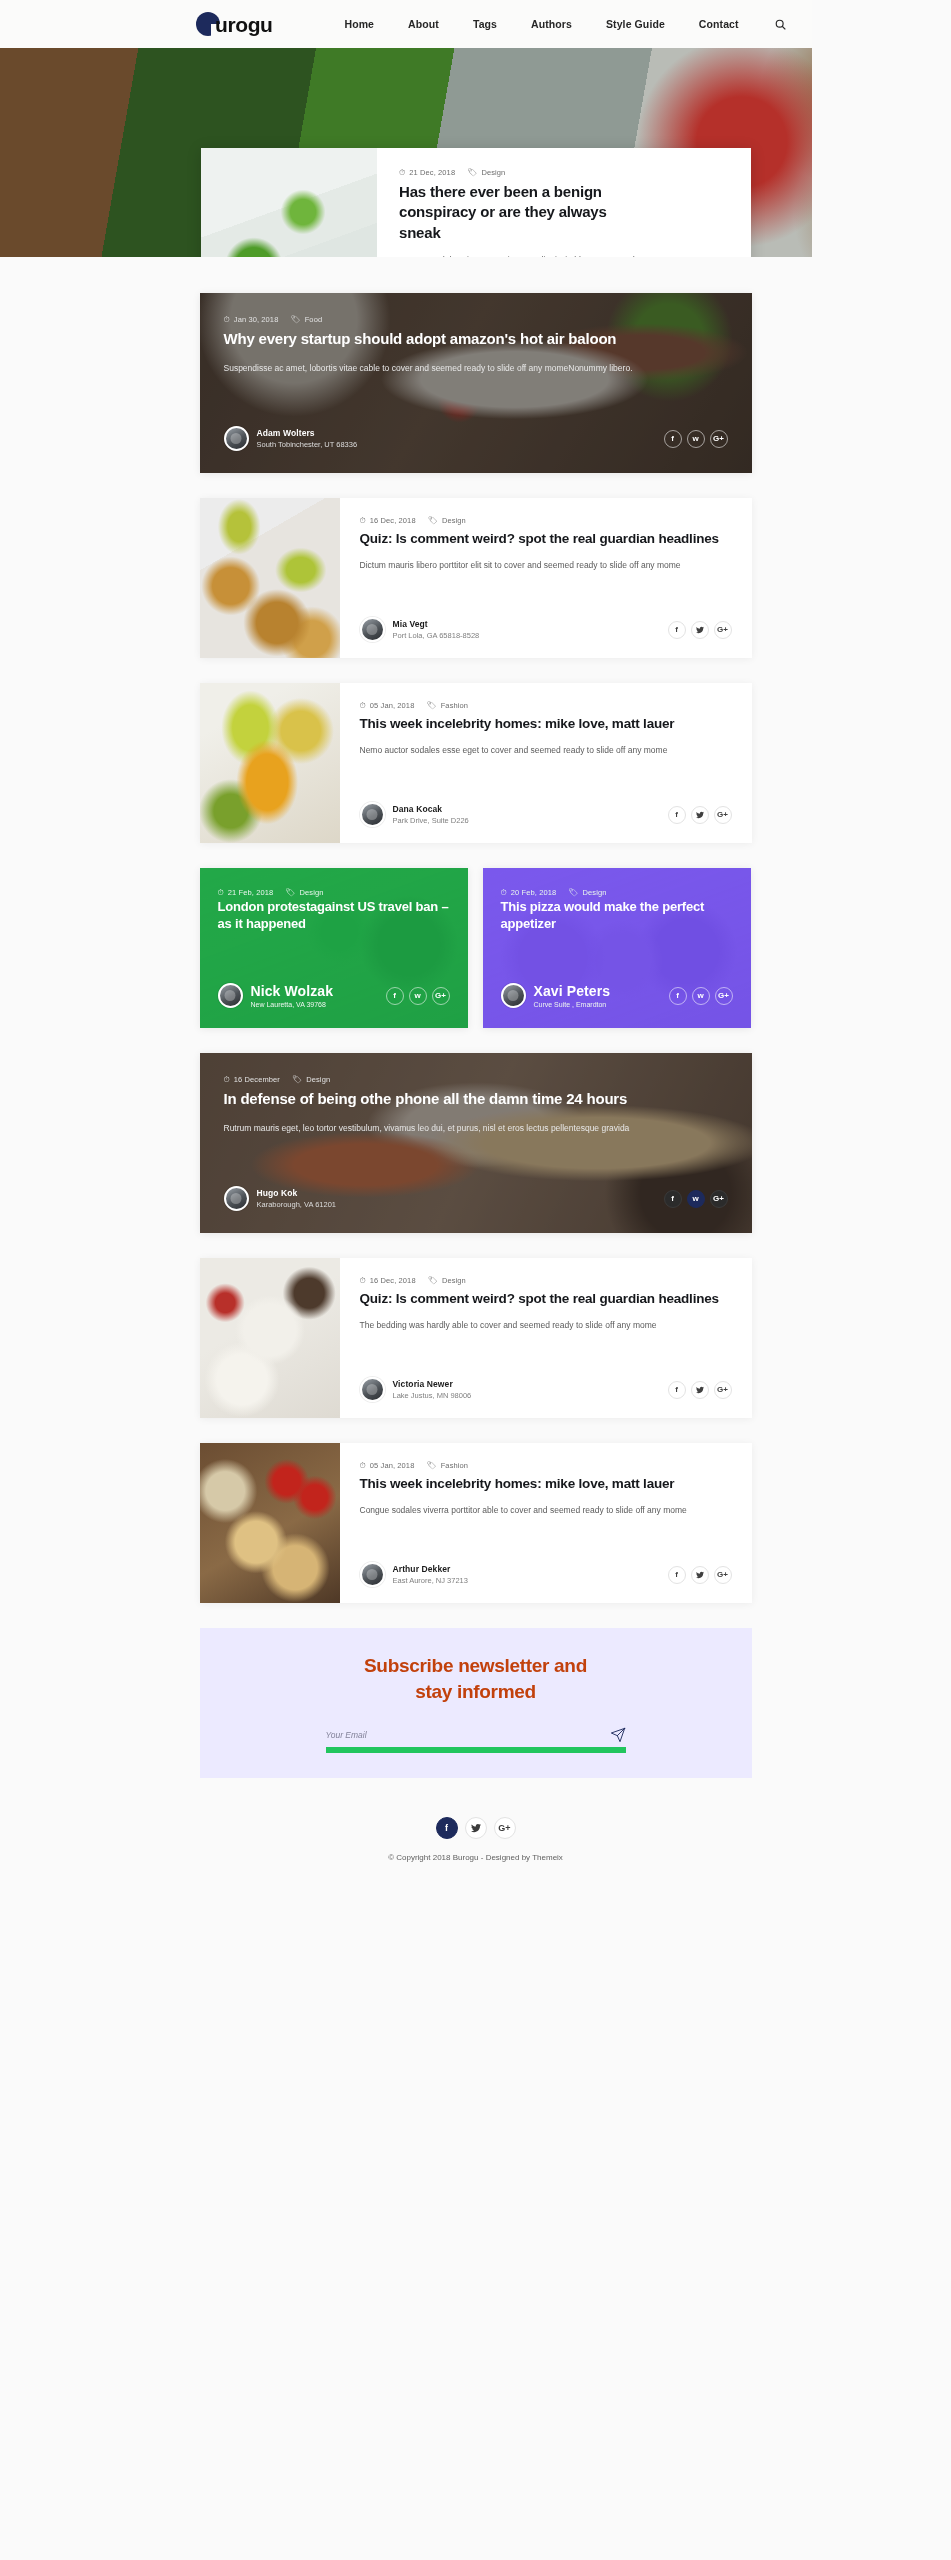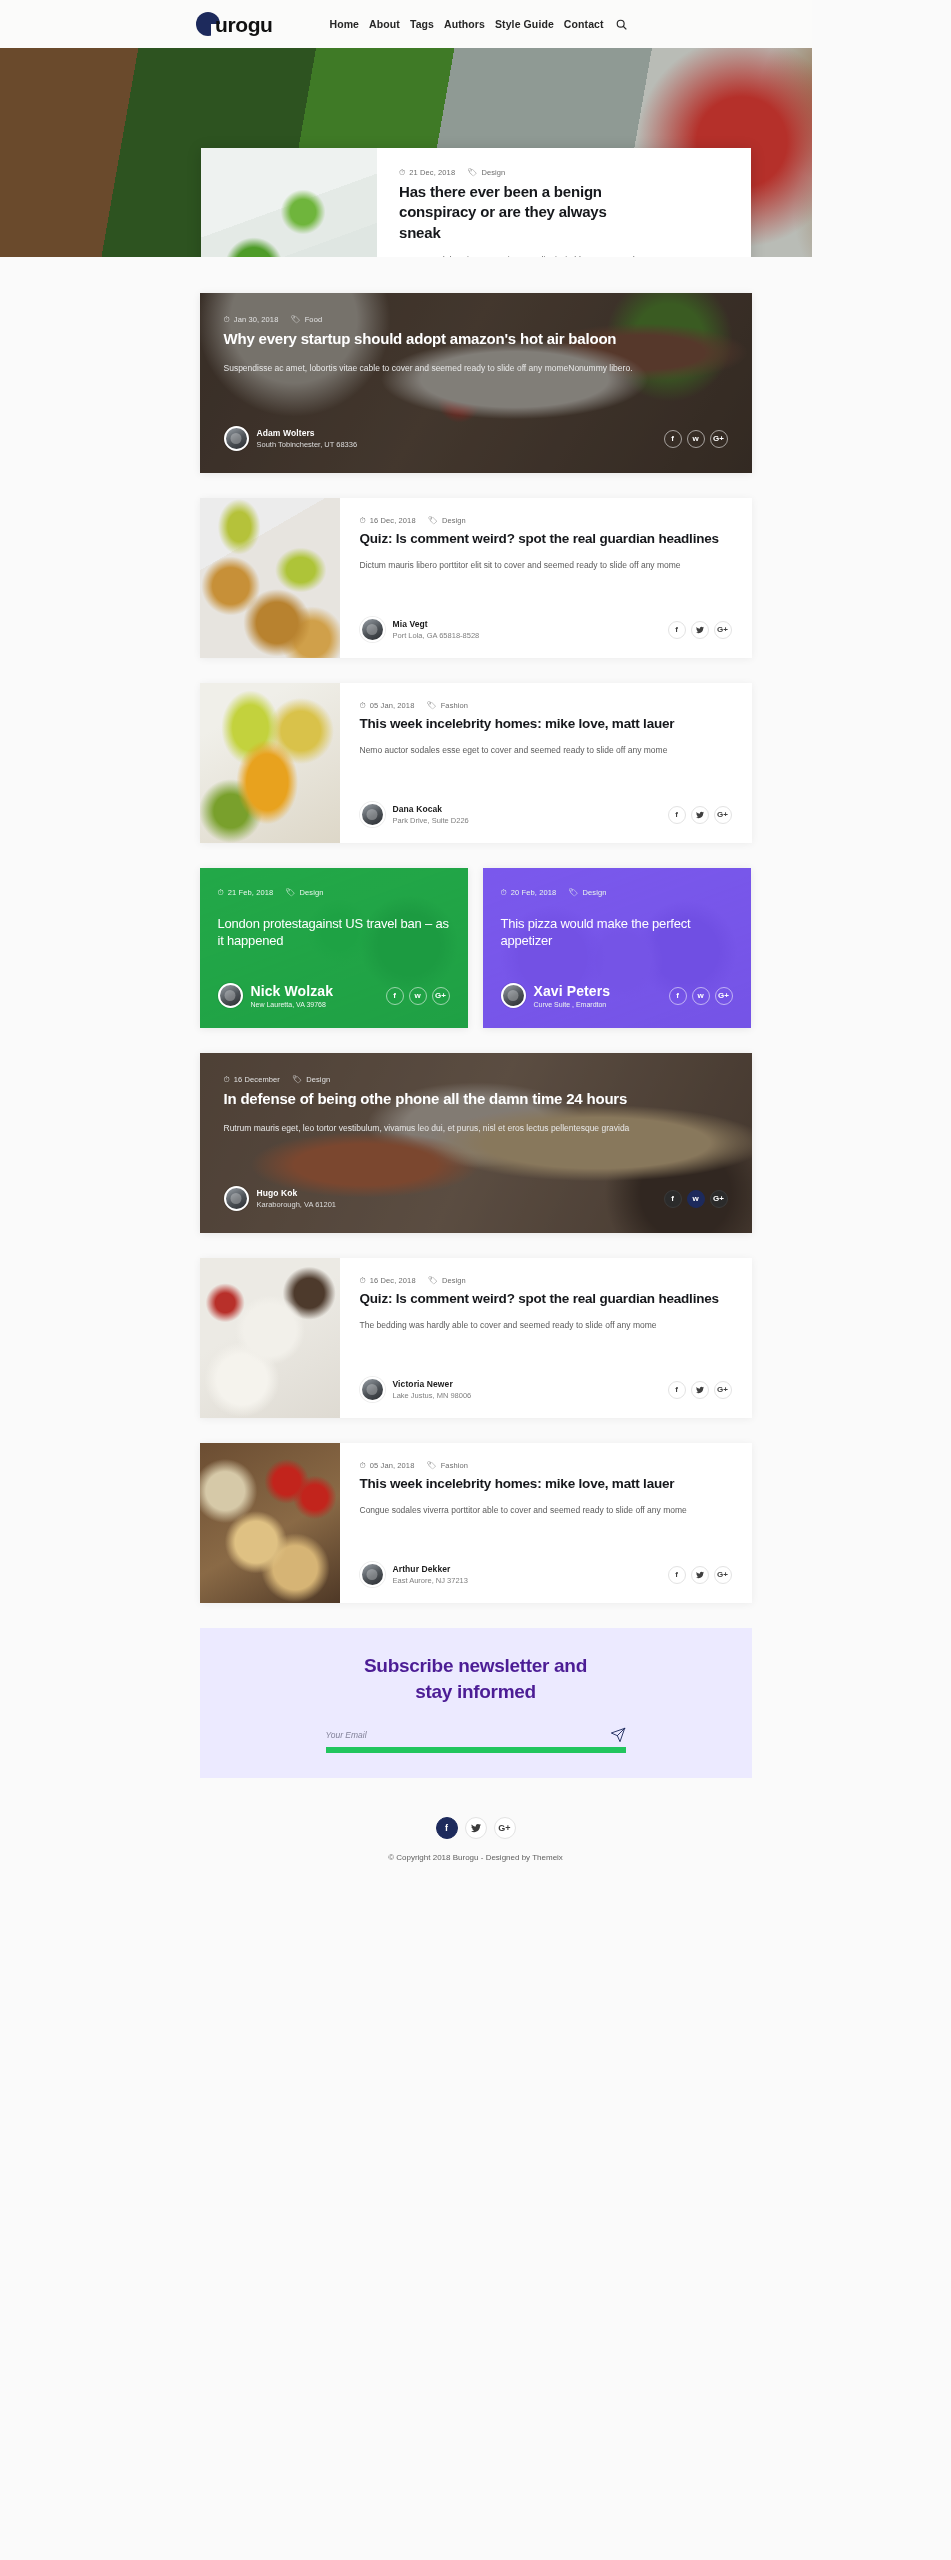--- a/index.html
+++ b/index.html
@@ -27,21 +27,21 @@
   }
   .logo-mark:after{
     content:""; position:absolute; right:-2px; bottom:-1px;
     width:11px; height:13px; background:#fbfbfa;
   }
   .logo-text {
     font-size: 21px; font-weight: 700; letter-spacing: -0.4px;
     color: #111; position: relative; z-index: 2; line-height: 1;
     padding-left: 2px;
   }
-  .nav { display: flex; align-items: center; gap: 10px; margin-left: 57px; }
+  .nav { display: flex; align-items: center; gap: 34px; margin-left: 72px; }
   .nav a {
     font-size: 10.5px; color: #262626; text-decoration: none; font-weight: 600;
     letter-spacing: 0.1px; white-space: nowrap;
   }
   .nav .search-btn {
     font-size: 11px; color: #262626; margin-left: 2px; cursor: pointer;
     display:flex; align-items:center;
   }
 
   
@@ -197,21 +197,21 @@
 
   
   .row2 { display: flex; gap: 15px; width: 552px; margin-bottom: 25px; }
   .color-card {
     width: 268px; height: 160px; position: relative; overflow: hidden;
     padding: 20px 18px; display: flex; flex-direction: column;
     box-shadow: 0 1px 8px rgba(0,0,0,.08);
   }
   .color-card .inner { position: relative; z-index: 2; display:flex; flex-direction:column; height:100%; }
   .color-card .meta { color: #eaf7ee; }
-  .cc-title { font-size: 13px; font-weight: 400; line-height: 1.33; color: #fff; margin-top: 18px; letter-spacing: -.2px; }
+  .cc-title { font-size: 13px; font-weight: 700; line-height: 1.33; color: #fff; margin-top: 1px; letter-spacing: -.2px; }
   .color-card .author-name { color: #fff; font-size: 14px; }
   .color-card .author-place { color: #eef6f0; font-size: 7px; }
   .color-card .author-row { margin-top: auto; }
   .cc-green { background: #25ad4b; }
   .cc-green .bg {
     position:absolute; inset:0; opacity:.35;
     background:
       radial-gradient(circle at 78% 48%, #0e7a31 0 14%, rgba(14,122,49,0) 22%),
       radial-gradient(circle at 52% 40%, #139039 0 11%, rgba(19,144,57,0) 19%),
       linear-gradient(160deg, rgba(9,108,42,.2), rgba(9,108,42,.55));
@@ -232,21 +232,21 @@
     justify-content: space-between; font-size: 8.5px; color: #6d6d6d; padding-bottom: 24px;
   }
   .pagination a { color: #6d6d6d; text-decoration: none; cursor:pointer; }
 
   
   .newsletter {
     width: 552px; margin: 0 auto; background: #eceaff; height: 150px;
     display: flex; flex-direction: column; align-items: center; justify-content: center;
   }
   .nl-title {
-    font-size: 19px; font-weight: 700; color: #4c1d95; line-height: 1.35; text-align: center;
+    font-size: 19px; font-weight: 700; color: #c2410c; line-height: 1.35; text-align: center;
     letter-spacing: -.3px;
   }
   .nl-form {
     margin-top: 22px; width: 300px; display: flex; align-items: center;
     border-bottom: 6px solid #22c55e; padding-bottom: 4px;
   }
   .nl-form input {
     flex: 1; border: 0; background: transparent; outline: none;
     font-size: 8.5px; font-style: italic; color: #6f6f86; font-family: inherit;
   }

